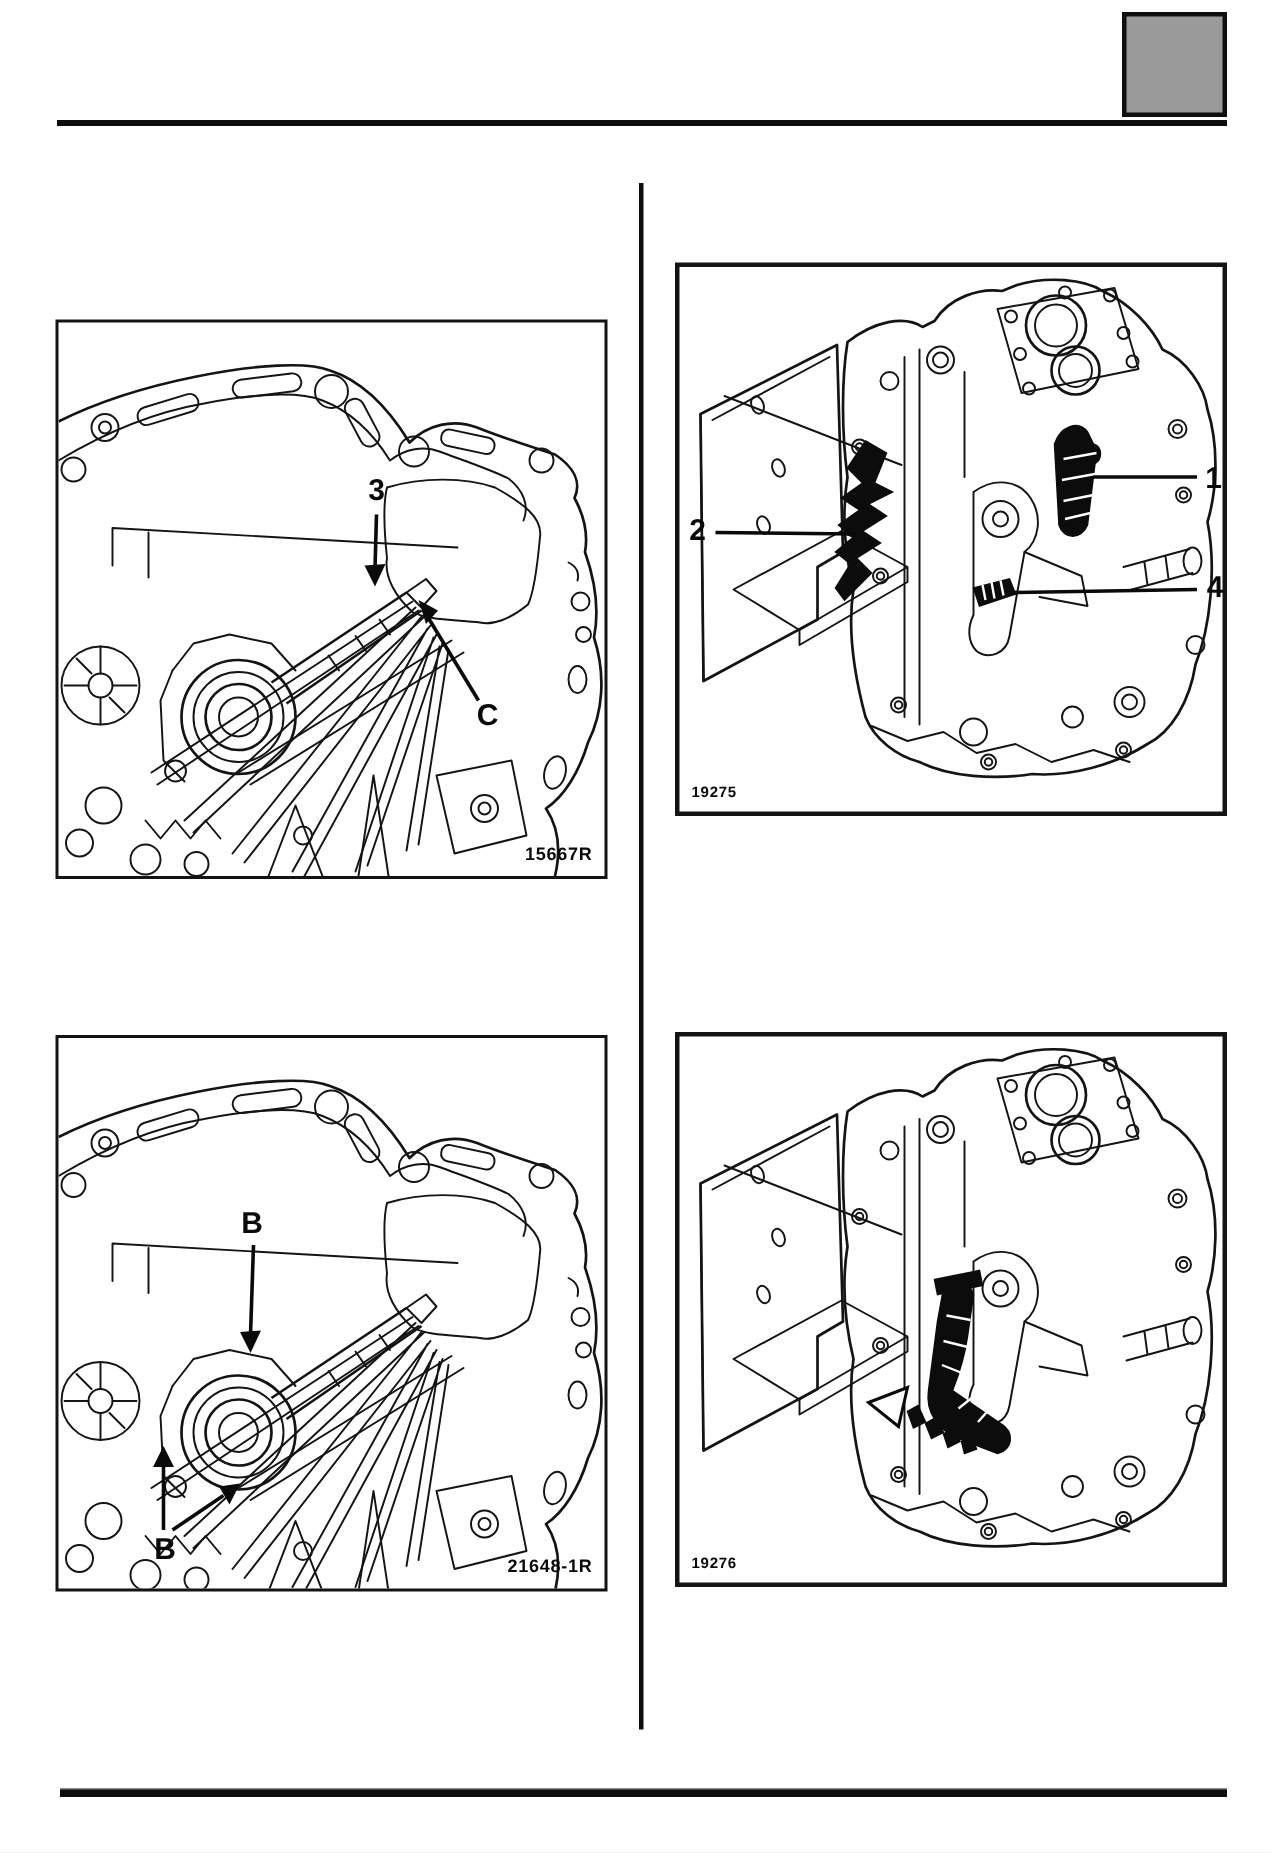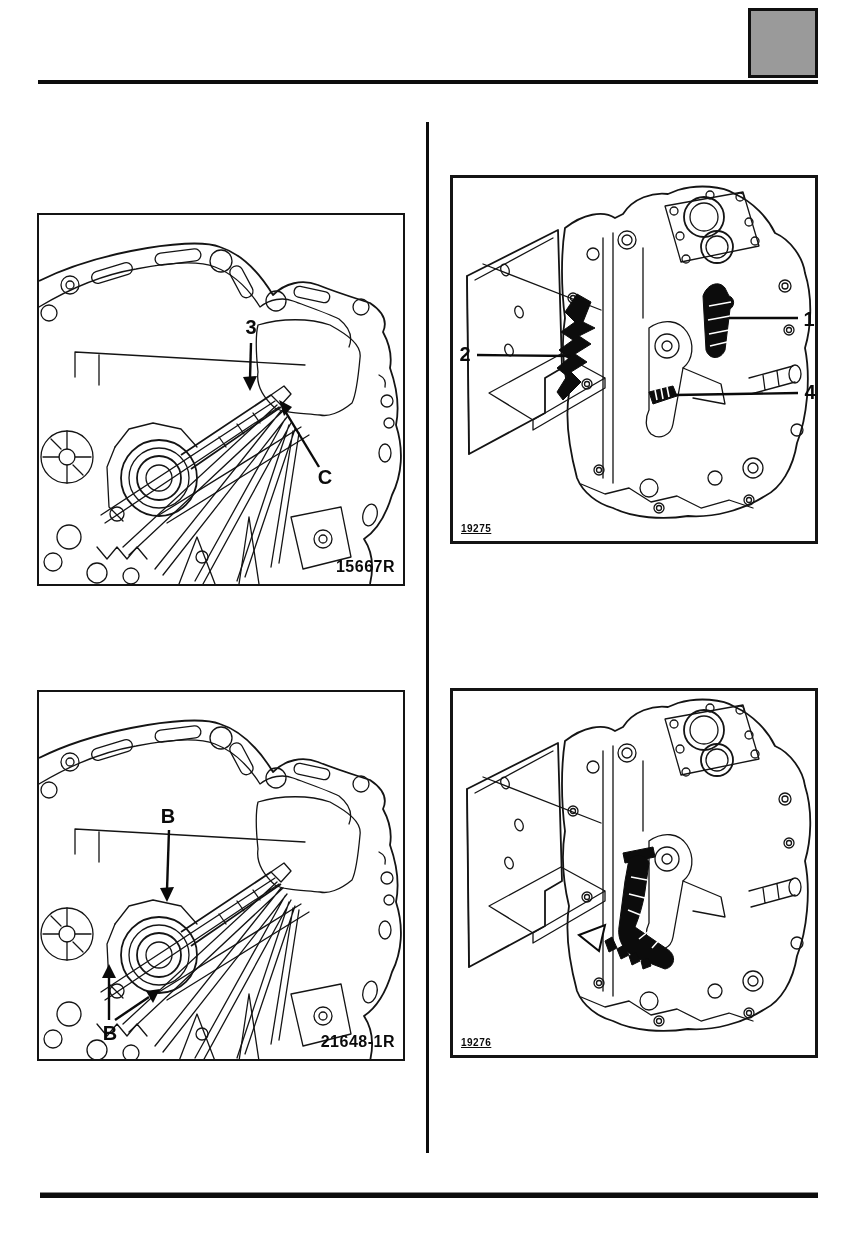--- a/index.html
+++ b/index.html
@@ -24,22 +24,22 @@
   #fig-bottom-left{left:37px;top:690px;width:368px;height:371px;}
   #fig-bottom-right{left:450px;top:688px;width:368px;height:370px;}
   .figure svg{position:absolute;left:0;top:0;width:100%;height:100%;}
   .callout{
     position:absolute;transform:translate(-50%,-50%);
     font-weight:bold;font-size:20px;line-height:1;color:#0a0a0a;
   }
   .fig-number{
     position:absolute;font-weight:bold;color:#0a0a0a;letter-spacing:0.5px;
   }
-  .fig-number.br{right:8px;bottom:8px;font-size:16px;}
-  .fig-number.bl{left:8px;bottom:7px;font-size:10px;text-decoration:underline;}
+  .fig-number.br{right:8px;bottom:8px;font-size:12px;}
+  .fig-number.bl{left:8px;bottom:7px;font-size:10px;}
   .ln{stroke:#141414;stroke-width:1.3;fill:none;stroke-linejoin:round;stroke-linecap:round;}
   .ln2{stroke:#141414;stroke-width:1.8;fill:none;stroke-linejoin:round;}
   .lead{stroke:#0a0a0a;stroke-width:2.4;fill:none;}
   .blk{fill:#0c0c0c;stroke:#0c0c0c;stroke-width:1;}
   .wht{stroke:#ffffff;stroke-width:1.6;fill:none;}
   .head{fill:#0a0a0a;stroke:none;}
 </style>
 </head>
 <body>
 

